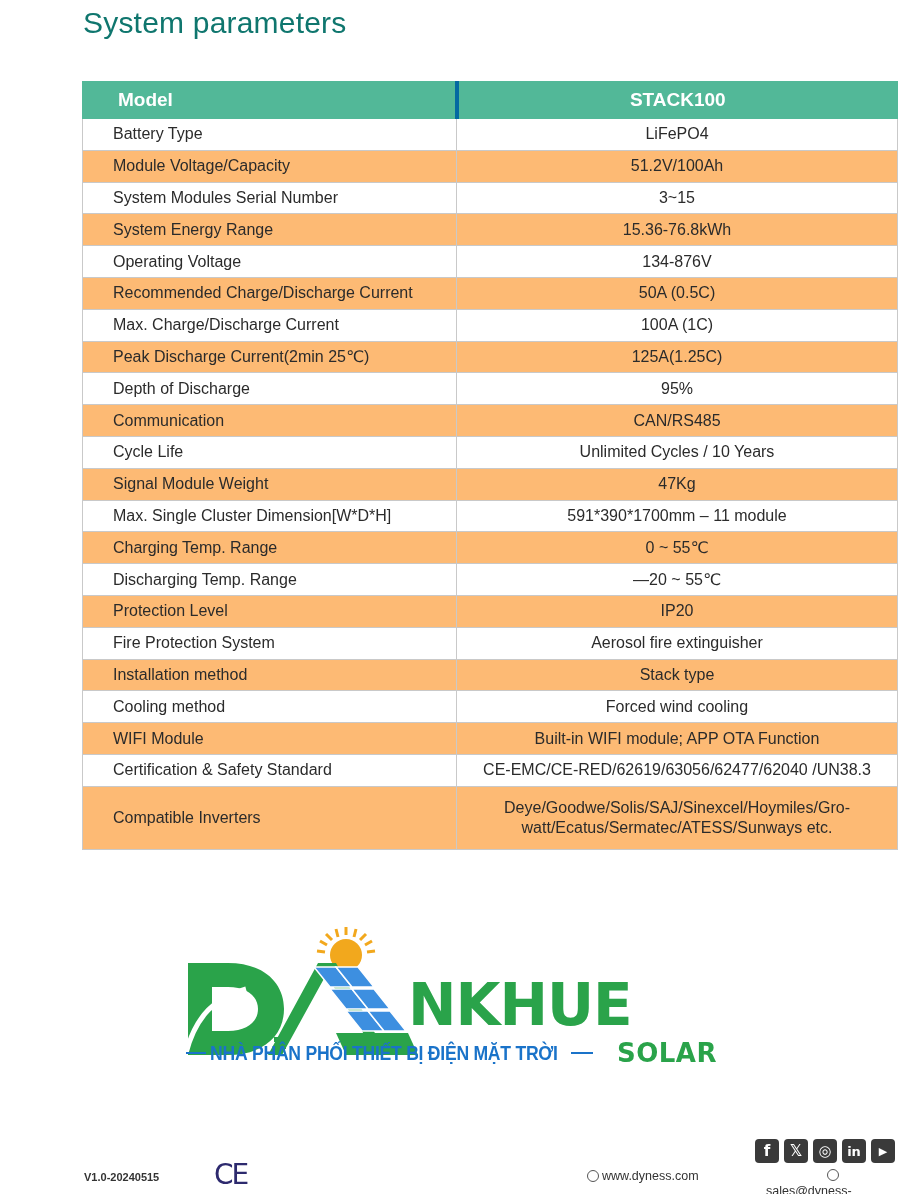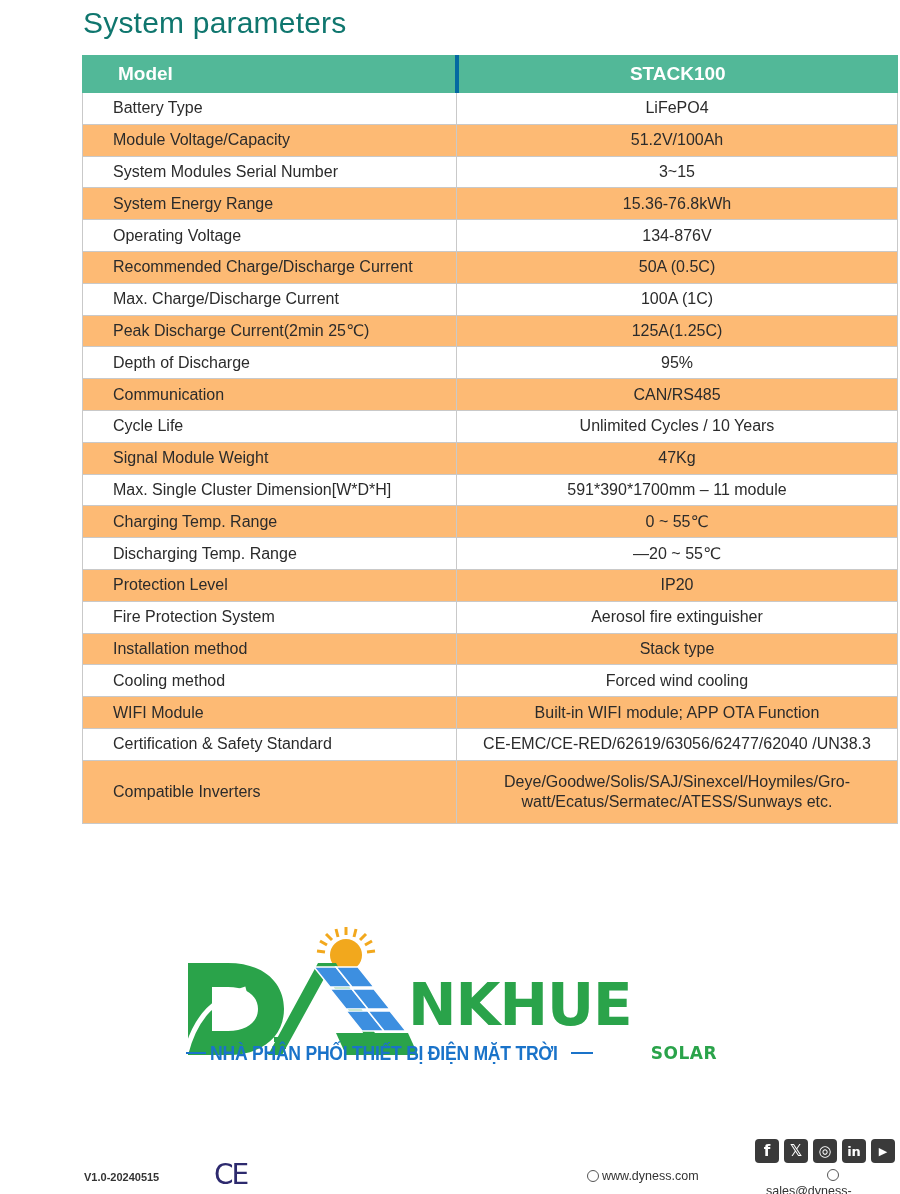--- a/index.html
+++ b/index.html
@@ -5,21 +5,21 @@
     * { box-sizing: border-box; margin: 0; padding: 0; }
     html, body { width: 900px; height: 1194px; background: #ffffff; overflow: hidden; }
     body { position: relative; font-family: "Liberation Sans", "DejaVu Sans", sans-serif; color: #2a2a2a; }
 
     .page-title {
       position: absolute; left: 83px; top: 6px;
       font-size: 30px; font-weight: 400; color: #0f766e; letter-spacing: 0.2px;
     }
 
     .spec-table {
-      position: absolute; left: 82px; top: 55px; width: 815px;
+      position: absolute; left: 82px; top: 81px; width: 815px;
       border-collapse: collapse; table-layout: fixed;
       font-size: 16px;
       border-radius: 6px;
     }
     .spec-table col.c1 { width: 374px; }
     .spec-table col.c2 { width: 441px; }
     .spec-table th {
       background: #52b898; color: #ffffff; font-weight: 700; font-size: 19px;
       height: 37px; border: 1px solid #52b898;
     }
@@ -47,21 +47,21 @@
       position: absolute; left: 0; top: 113px; width: 535px; height: 30px;
       display: flex; align-items: center;
     }
     .tag-line { display: inline-block; height: 2px; background: #1a73c9; }
     .tag-text {
       font-family: "Liberation Sans", sans-serif; font-weight: 700; font-size: 20px;
       color: #1a73c9; margin: 0 4px; letter-spacing: -0.3px; transform: scaleX(0.88); transform-origin: left center;
       white-space: nowrap;
     }
     .tag-solar {
-      font-family: "DejaVu Sans", sans-serif; font-weight: 900; font-size: 17px;
+      font-family: "DejaVu Sans", sans-serif; font-weight: 900; font-size: 26px;
       color: #2aa34a; position: absolute; right: 4px; letter-spacing: 0.5px;
     }
 
     
     .footer-version {
       position: absolute; left: 84px; top: 1171px; font-size: 11px; font-weight: 700; color: #333;
     }
     .footer-ce {
       position: absolute; left: 214px; top: 1158px; font-family: "DejaVu Sans", sans-serif;
       font-size: 28px; color: #2d2a6e; letter-spacing: -2px; font-weight: 400;

